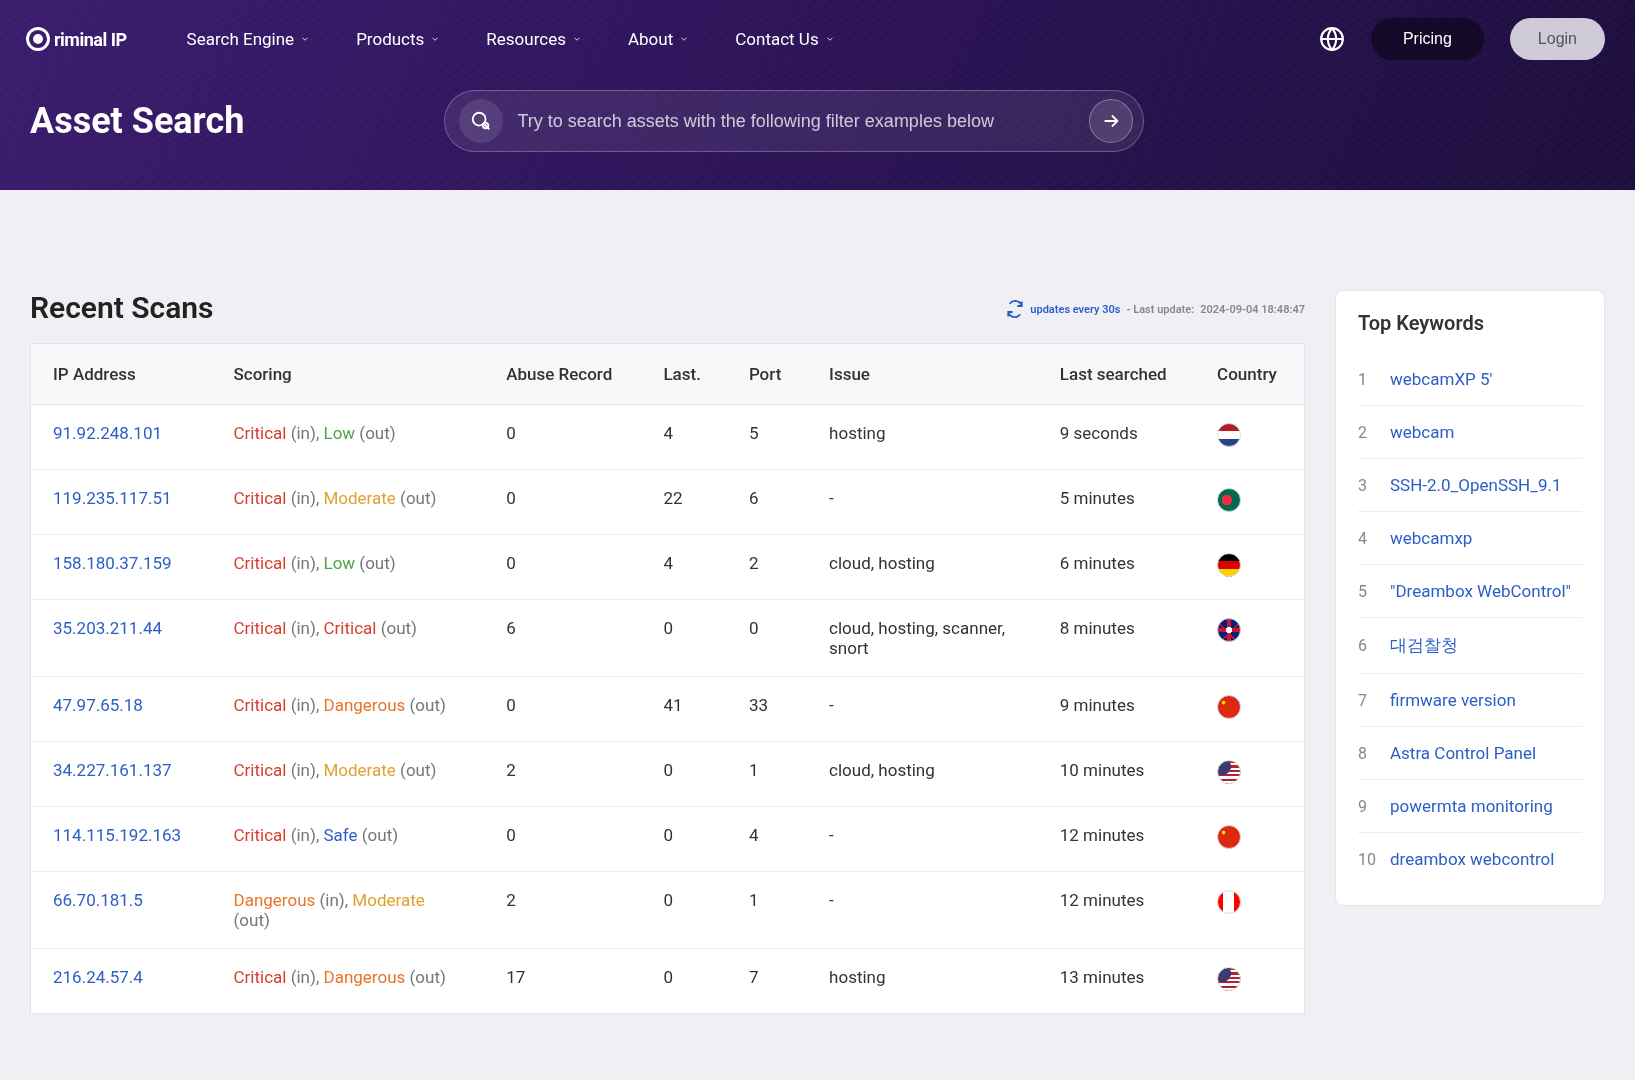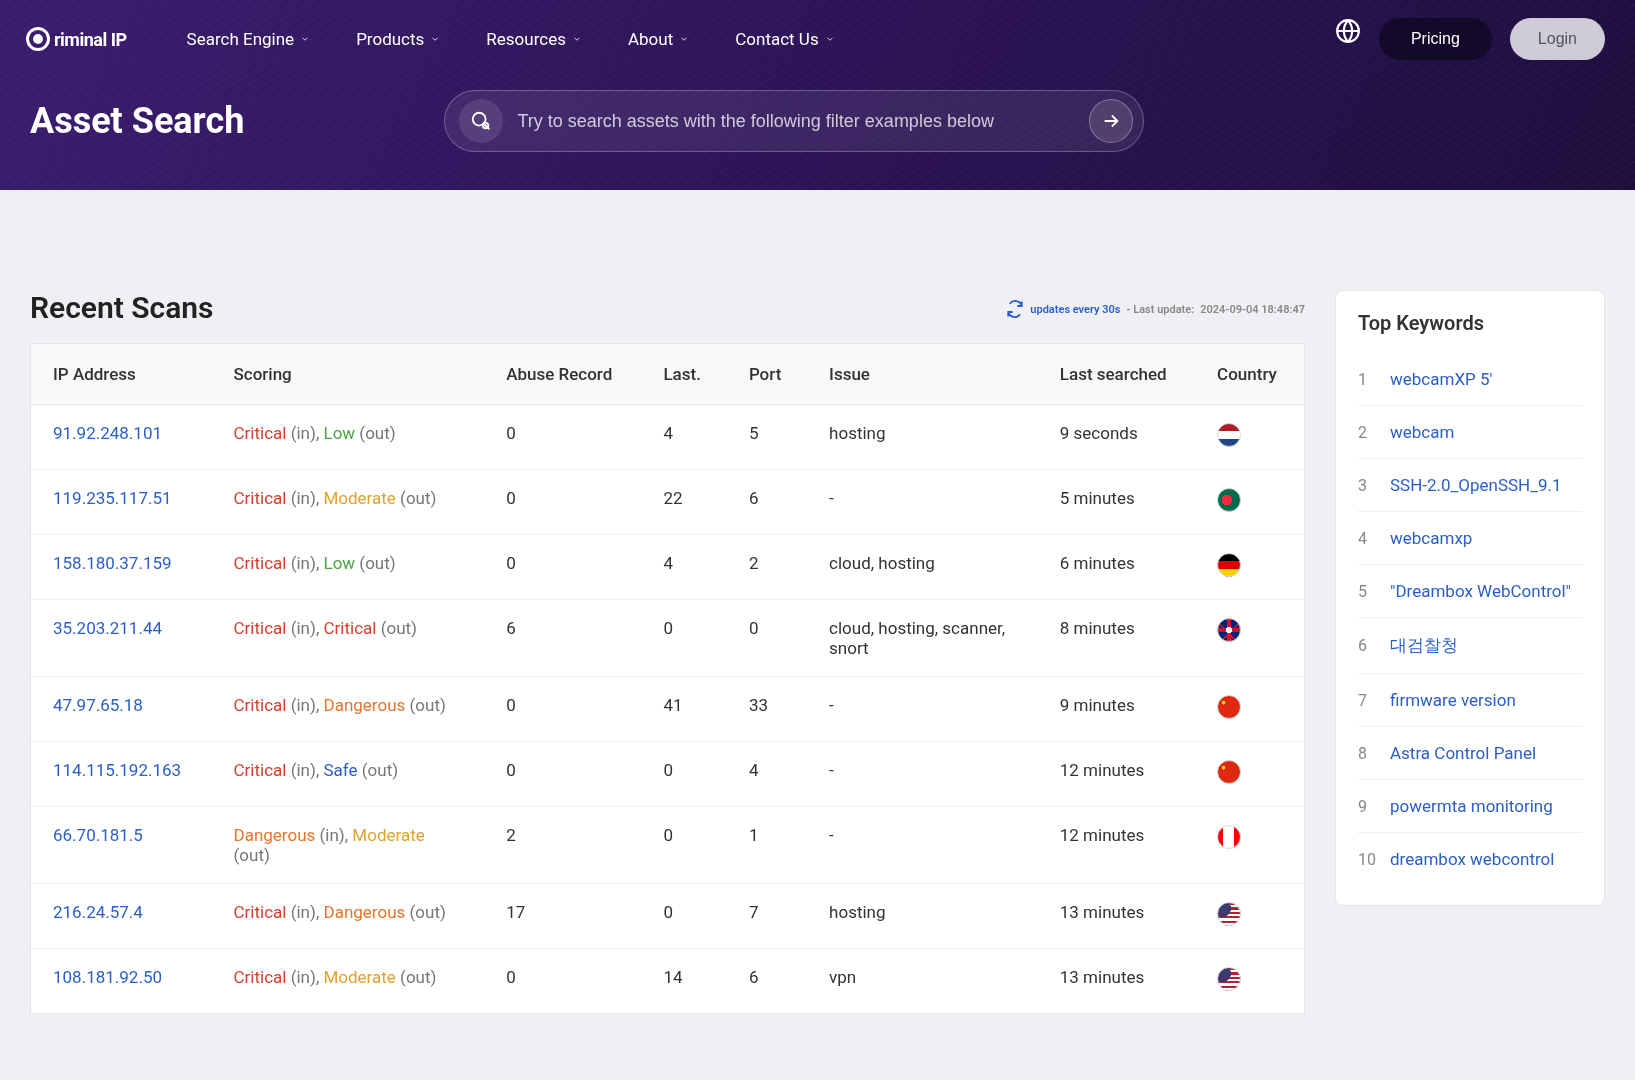--- a/index.html
+++ b/index.html
@@ -5,21 +5,21 @@
   * { margin: 0; padding: 0; box-sizing: border-box; }
   body { font-family: -apple-system, BlinkMacSystemFont, 'Segoe UI', Roboto, sans-serif; background: #f0f0f4; color: #333; width: 1635px; }
   .header { background: linear-gradient(120deg, #3b1d6e 0%, #2d1457 50%, #1e0f3d 100%); position: relative; overflow: hidden; height: 190px; }
   .header::before { content: ""; position: absolute; inset: 0; background: repeating-linear-gradient(-30deg, rgba(255,255,255,0.03) 0px, rgba(255,255,255,0.03) 1px, transparent 1px, transparent 8px); }
   .nav { display: flex; align-items: center; padding: 18px 30px 0 24px; position: relative; z-index: 2; }
   .logo { display: flex; align-items: center; color: #fff; font-weight: 700; font-size: 18px; margin-right: 60px; letter-spacing: -0.5px; }
   .logo-icon { width: 28px; height: 28px; margin-right: 2px; }
   .nav-menu { display: flex; gap: 46px; }
   .nav-item { color: #fff; font-size: 17px; cursor: pointer; display: flex; align-items: center; gap: 6px; }
   .chevron { width: 10px; height: 10px; }
-  .nav-right { margin-left: auto; display: flex; align-items: flex-start; gap: 18px; }
+  .nav-right { margin-left: auto; display: flex; align-items: center; gap: 26px; }
   .globe-icon { width: 26px; height: 26px; color: #fff; cursor: pointer; }
   .btn-pricing { background: #130a29; color: #fff; border: none; padding: 12px 32px; border-radius: 24px; font-size: 16px; cursor: pointer; }
   .btn-login { background: #cfcbd8; color: #555; border: none; padding: 12px 28px; border-radius: 24px; font-size: 16px; cursor: pointer; }
   .hero { display: flex; align-items: center; padding: 30px 30px 0 30px; position: relative; z-index: 2; }
   .page-title { color: #fff; font-size: 36px; font-weight: 700; }
   .search-wrap { margin-left: 200px; display: flex; align-items: center; background: rgba(255,255,255,0.08); border: 1px solid rgba(255,255,255,0.25); border-radius: 34px; padding: 8px 10px 8px 14px; width: 700px; }
   .search-icon-wrap { width: 44px; height: 44px; display: flex; align-items: center; justify-content: center; border-radius: 50%; background: rgba(255,255,255,0.1); margin-right: 14px; }
   .search-input { flex: 1; background: transparent; border: none; color: #fff; font-size: 18px; outline: none; }
   .search-input::placeholder { color: rgba(255,255,255,0.75); }
   .search-go { width: 44px; height: 44px; border-radius: 50%; background: rgba(255,255,255,0.12); border: 1px solid rgba(255,255,255,0.3); display: flex; align-items: center; justify-content: center; cursor: pointer; }
@@ -226,20 +226,35 @@
       <span class="score-dir"> (out)</span>
     </td>
     <td>0</td>
     <td>41</td>
     <td>33</td>
     <td>-</td>
     <td>9 minutes</td>
     <td><span class="flag" style="background:radial-gradient(circle at 25% 30%, #ffde00 0%, #ffde00 8%, transparent 9%), #de2910"></span></td>
   </tr>
           <tr>
+    <td><a class="ip-link">34.227.161.137</a></td>
+    <td>
+      <span class="score-critical">Critical</span>
+      <span class="score-dir"> (in), </span>
+      <span class="score-moderate">Moderate</span>
+      <span class="score-dir"> (out)</span>
+    </td>
+    <td>2</td>
+    <td>0</td>
+    <td>1</td>
+    <td>cloud, hosting</td>
+    <td>10 minutes</td>
+    <td><span class="flag" style="background:radial-gradient(circle at 20% 25%, #3c3b6e 0%, #3c3b6e 35%, transparent 36%), repeating-linear-gradient(to bottom, #b22234 0%, #b22234 10%, #fff 10%, #fff 20%)"></span></td>
+  </tr>
+          <tr>
     <td><a class="ip-link">114.115.192.163</a></td>
     <td>
       <span class="score-critical">Critical</span>
       <span class="score-dir"> (in), </span>
       <span class="score-safe">Safe</span>
       <span class="score-dir"> (out)</span>
     </td>
     <td>0</td>
     <td>0</td>
     <td>4</td>
@@ -267,35 +282,20 @@
     <td>
       <span class="score-critical">Critical</span>
       <span class="score-dir"> (in), </span>
       <span class="score-dangerous">Dangerous</span>
       <span class="score-dir"> (out)</span>
     </td>
     <td>17</td>
     <td>0</td>
     <td>7</td>
     <td>hosting</td>
-    <td>13 minutes</td>
-    <td><span class="flag" style="background:radial-gradient(circle at 20% 25%, #3c3b6e 0%, #3c3b6e 35%, transparent 36%), repeating-linear-gradient(to bottom, #b22234 0%, #b22234 10%, #fff 10%, #fff 20%)"></span></td>
-  </tr>
-          <tr>
-    <td><a class="ip-link">108.181.92.50</a></td>
-    <td>
-      <span class="score-critical">Critical</span>
-      <span class="score-dir"> (in), </span>
-      <span class="score-moderate">Moderate</span>
-      <span class="score-dir"> (out)</span>
-    </td>
-    <td>0</td>
-    <td>14</td>
-    <td>6</td>
-    <td>vpn</td>
     <td>13 minutes</td>
     <td><span class="flag" style="background:radial-gradient(circle at 20% 25%, #3c3b6e 0%, #3c3b6e 35%, transparent 36%), repeating-linear-gradient(to bottom, #b22234 0%, #b22234 10%, #fff 10%, #fff 20%)"></span></td>
   </tr>
         </tbody>
     </table>
   </div>
   <div class="sidebar">
     <div class="card">
       <div class="card-title">Top Keywords</div>
       <div id="kw-list">

